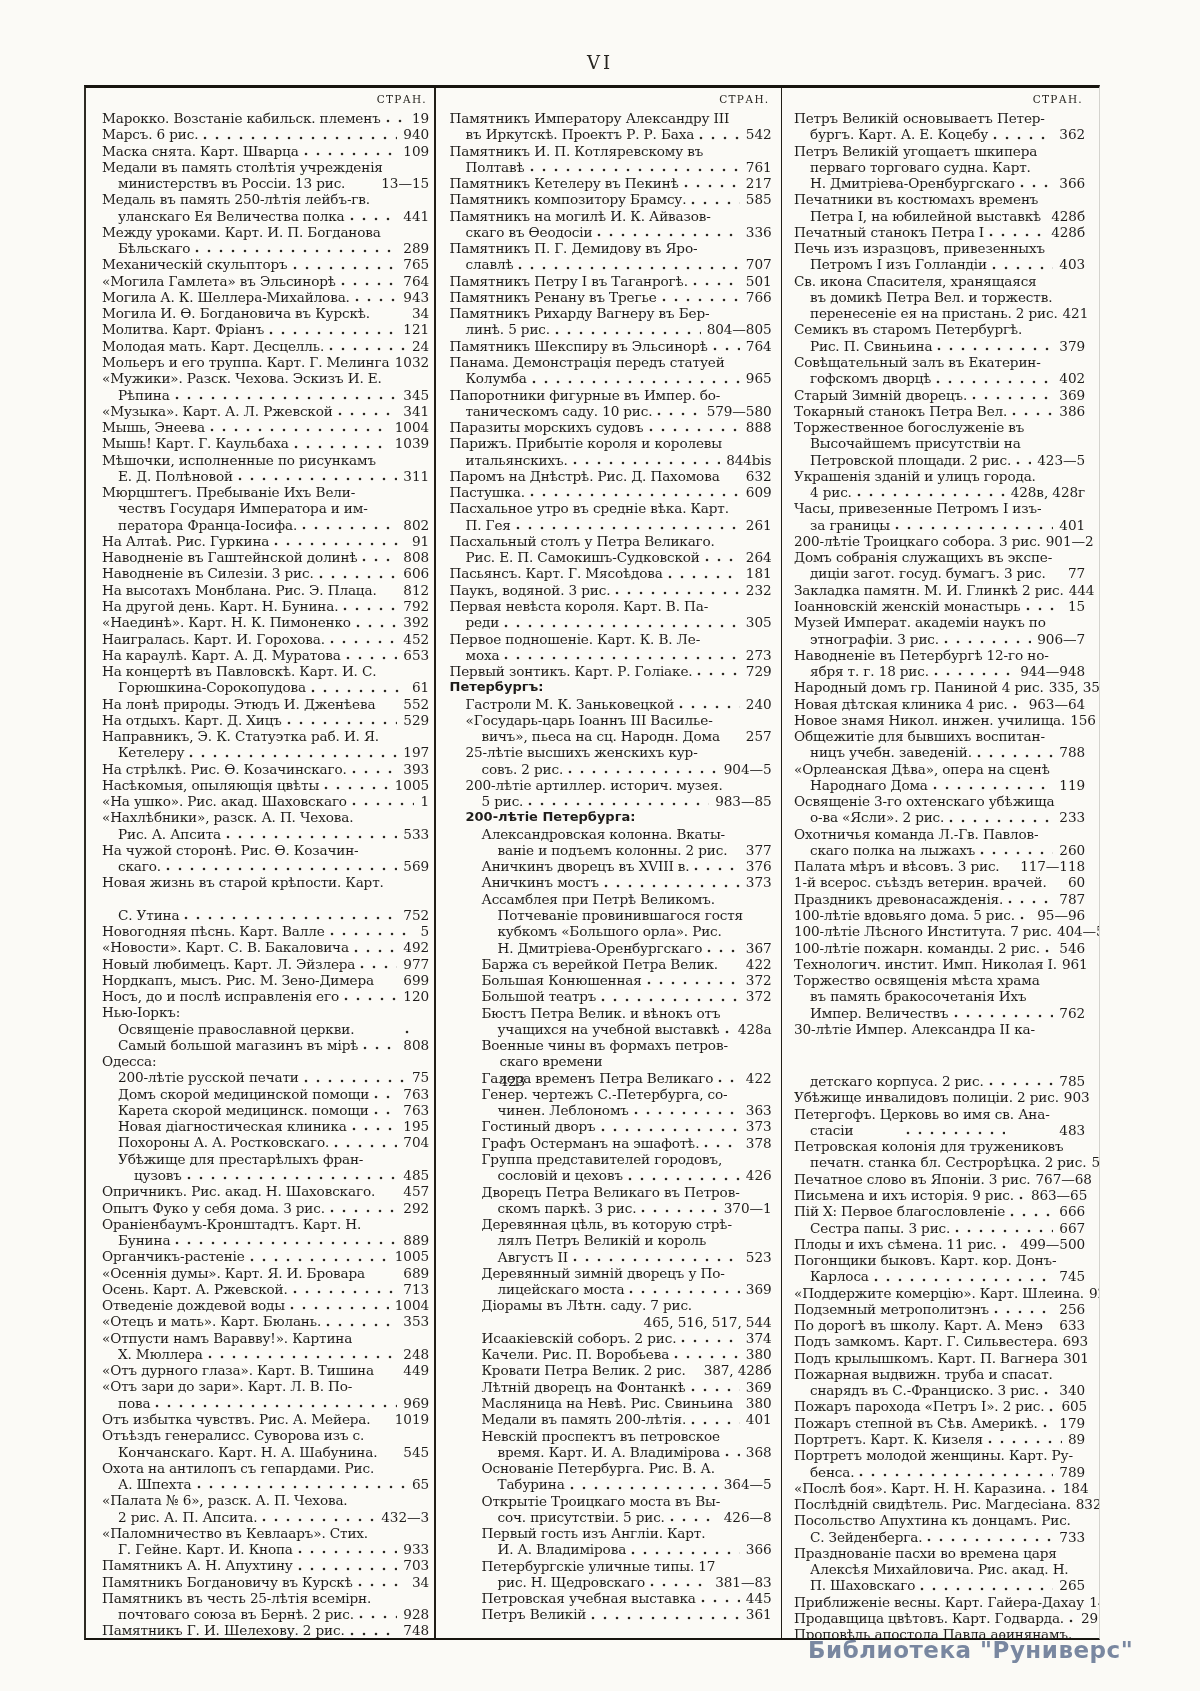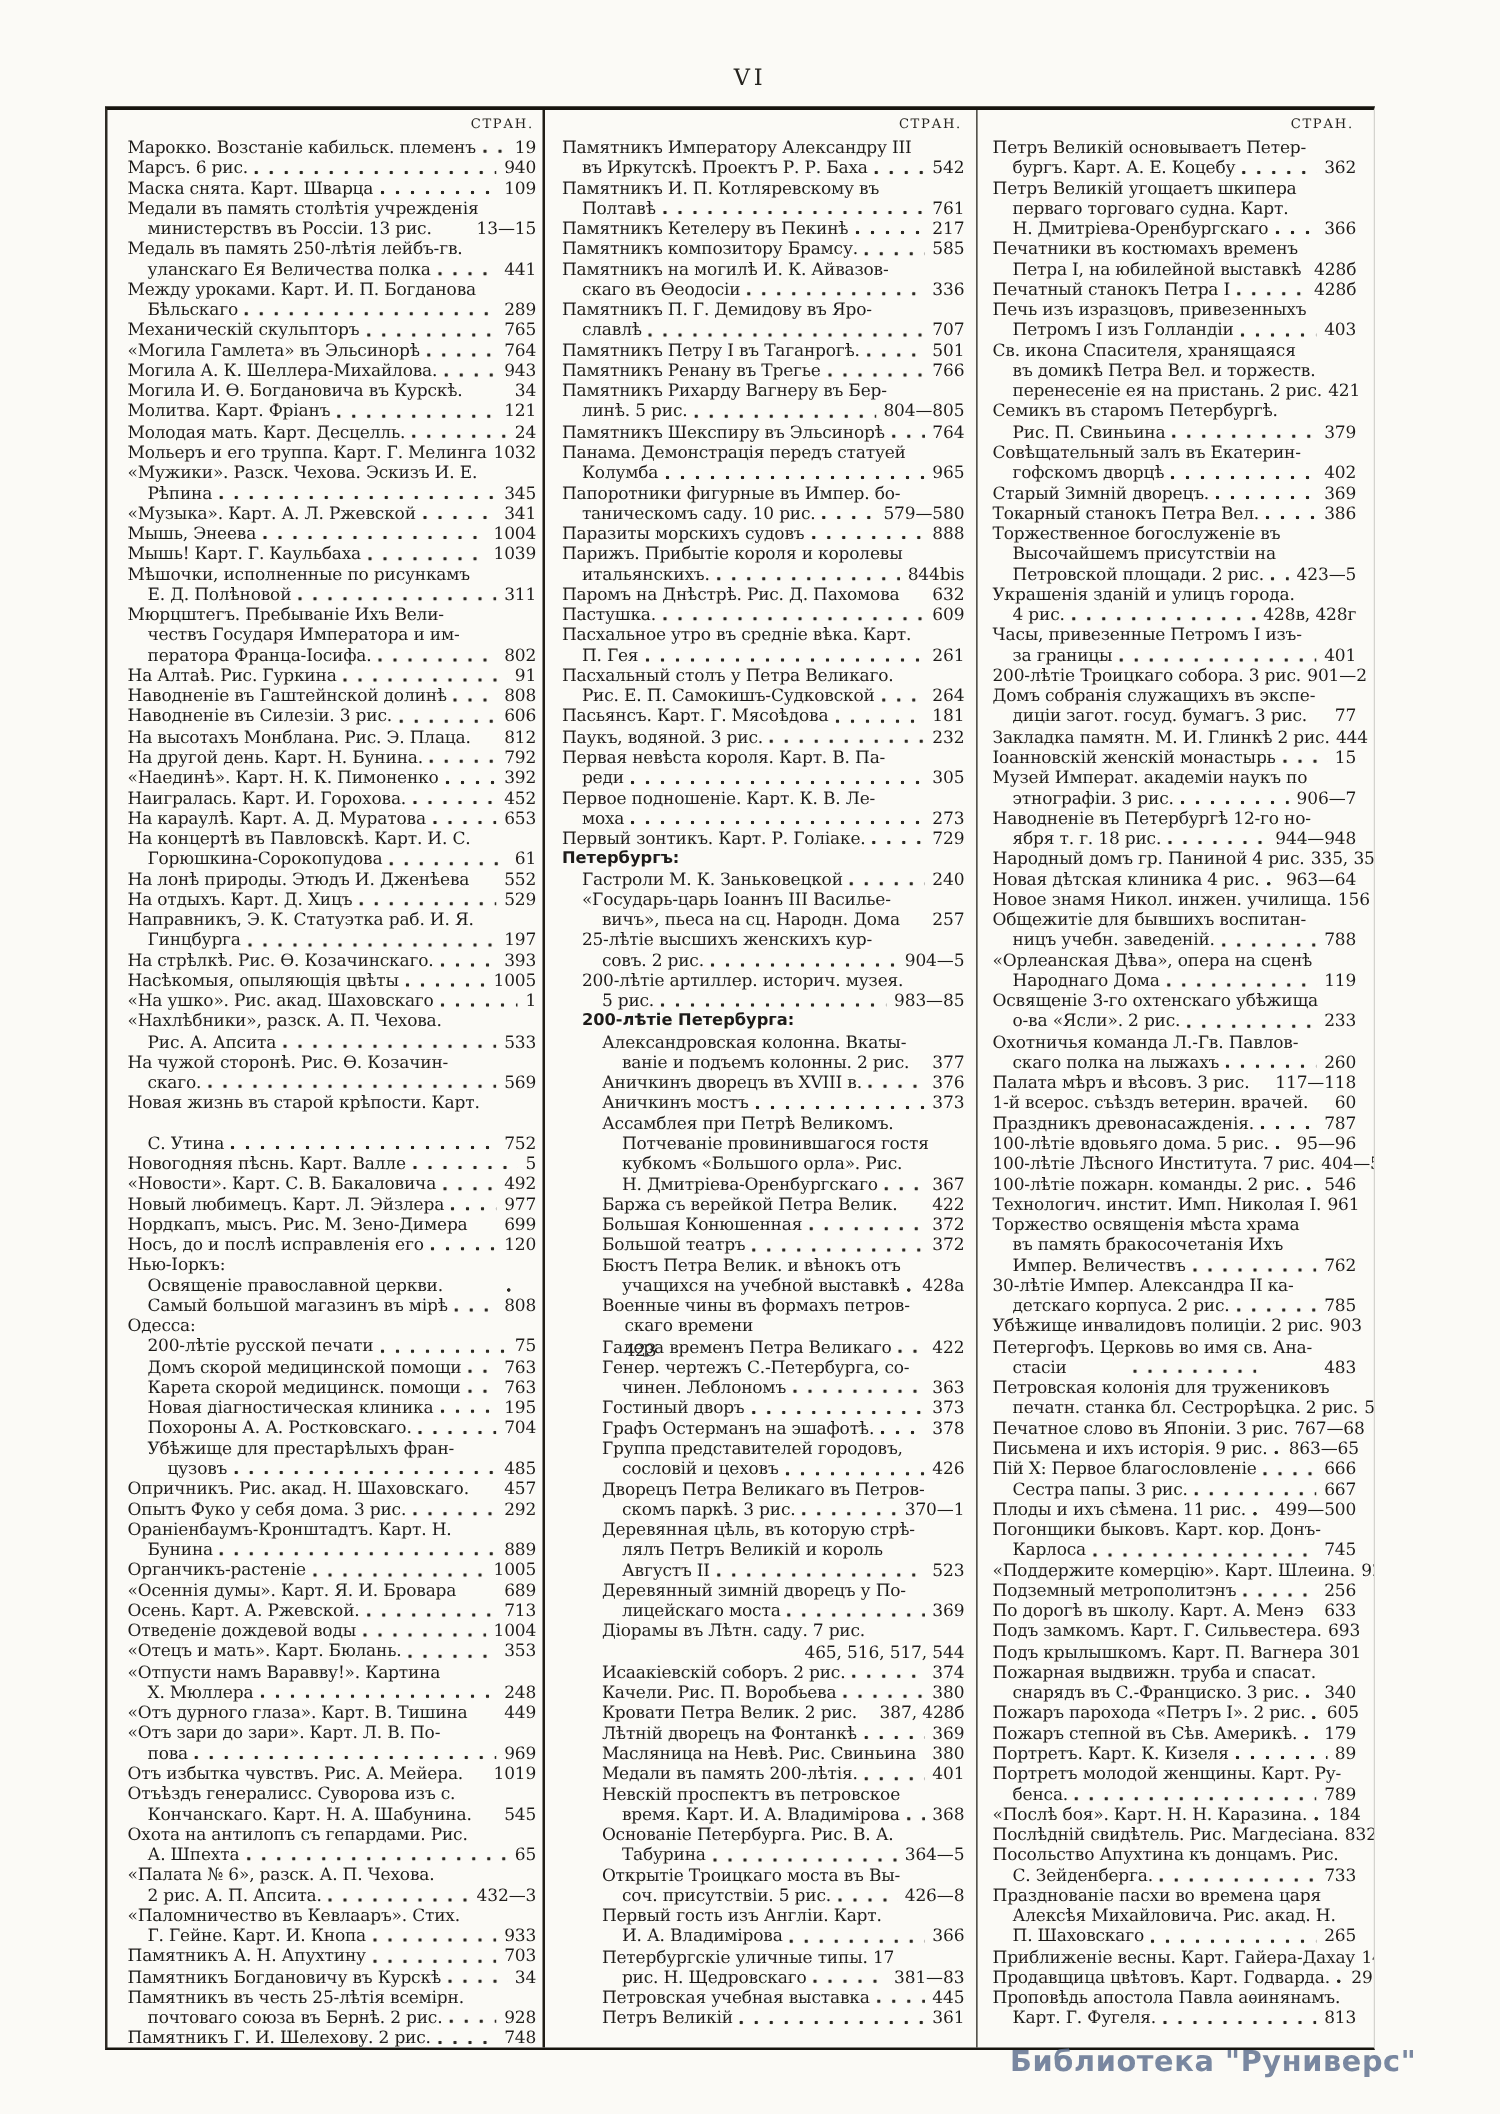--- a/index.html
+++ b/index.html
@@ -235,21 +235,21 @@
         </div>
         <div class="line">
           <span class="t">На отдыхъ. Карт. Д. Хицъ</span>
           <span class="lead"></span>
           <span class="num">529</span>
         </div>
         <div class="line">
           <span class="t">Направникъ, Э. К. Статуэтка раб. И. Я.</span>
         </div>
         <div class="line" style="padding-left: 16px;">
-          <span class="t">Гинцбурга</span>
+          <span class="t">Кетелеру</span>
           <span class="lead"></span>
           <span class="num">197</span>
         </div>
         <div class="line">
           <span class="t">На стрѣлкѣ. Рис. Ѳ. Козачинскаго.</span>
           <span class="lead"></span>
           <span class="num">393</span>
         </div>
         <div class="line">
           <span class="t">Насѣкомыя, опыляющія цвѣты</span>
@@ -1122,21 +1122,21 @@
           <span class="t">въ память бракосочетанія Ихъ</span>
         </div>
         <div class="line" style="padding-left: 16px;">
           <span class="t">Импер. Величествъ</span>
           <span class="lead"></span>
           <span class="num">762</span>
         </div>
         <div class="line">
           <span class="t">30-лѣтіе Импер. Александра II ка-</span>
         </div>
-        <div class="line" style="padding-left: 16px;">
+        <div class="line" style="padding-left: 16px; margin-top: 36px;">
           <span class="t">детскаго корпуса. 2 рис.</span>
           <span class="lead"></span>
           <span class="num">785</span>
         </div>
         <div class="line">
           <span class="t">Убѣжище инвалидовъ полиціи. 2 рис.</span>
           <span class="gap"></span>
           <span class="num">903</span>
         </div>
         <div class="line">

